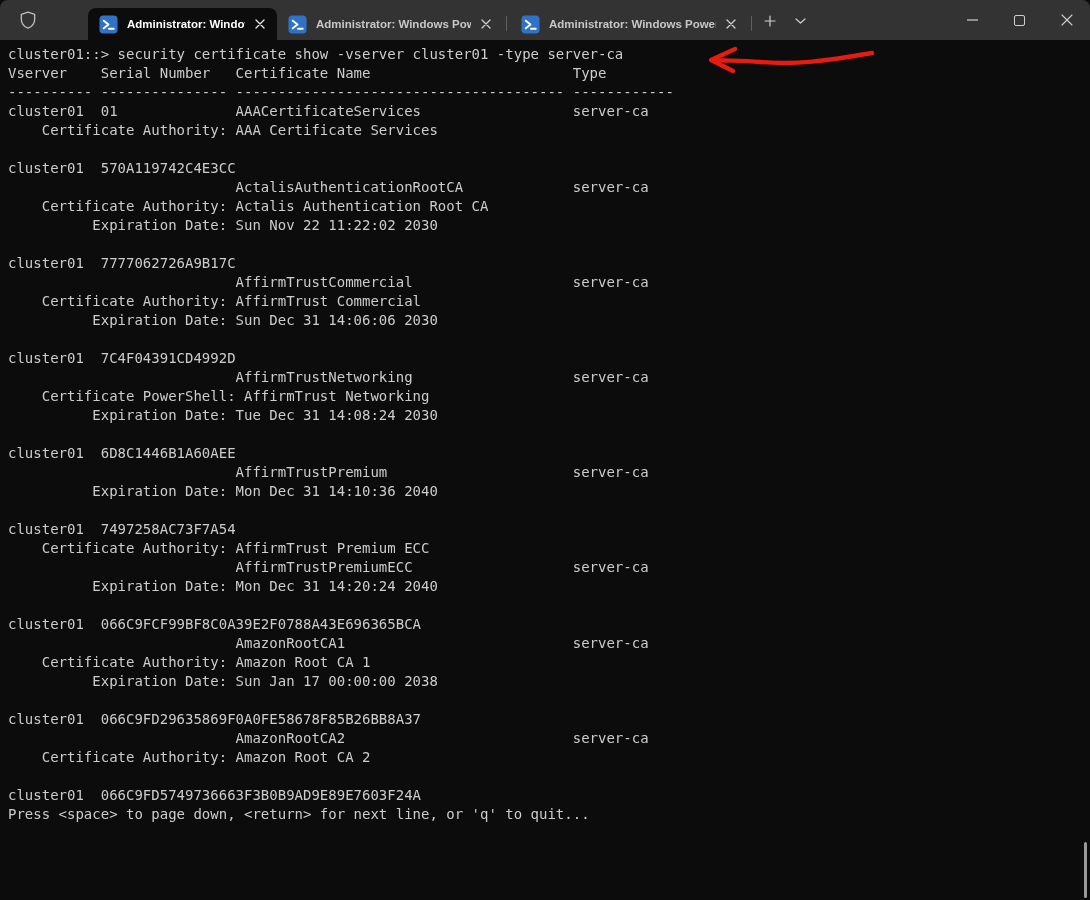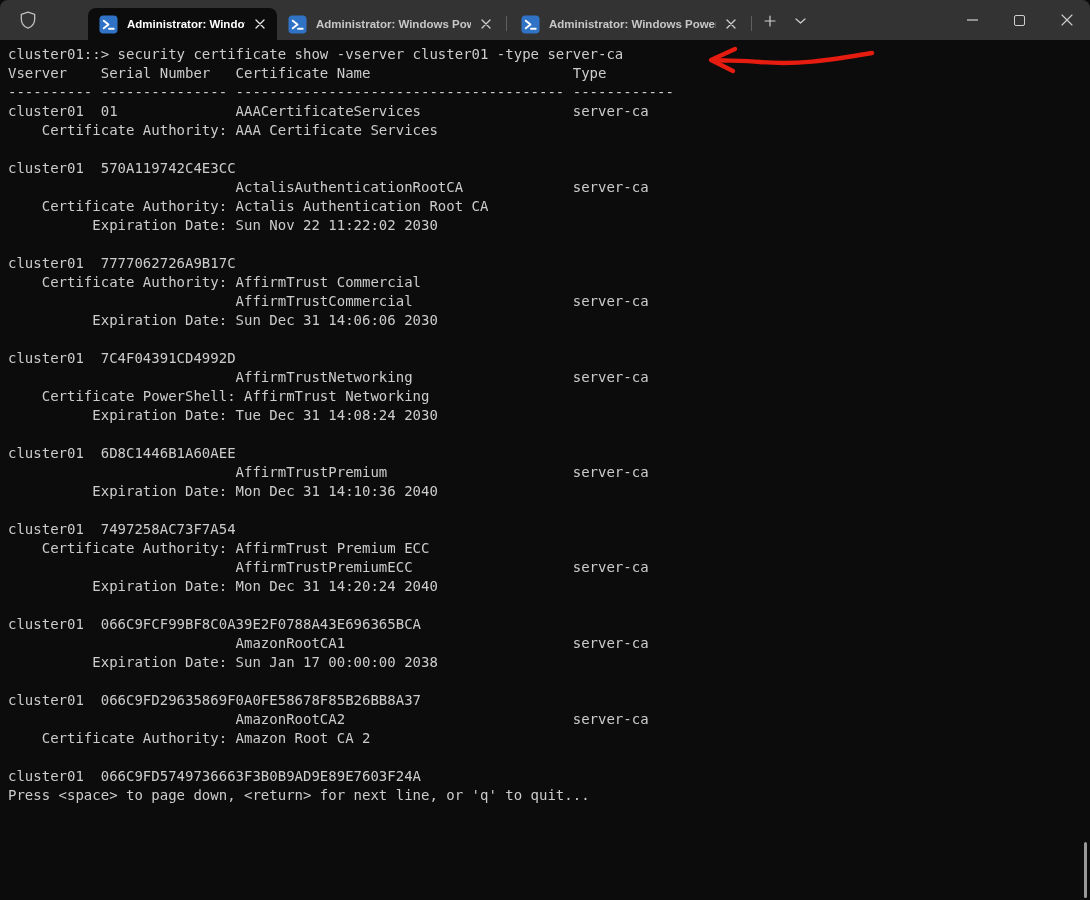--- a/index.html
+++ b/index.html
@@ -163,40 +163,41 @@
       <div class="tline">---------- --------------- --------------------------------------- ------------</div>
       <div class="tline">cluster01  01              AAACertificateServices                  server-ca</div>
       <div class="tline">    Certificate Authority: AAA Certificate Services</div>
       <div class="tline"></div>
       <div class="tline">cluster01  570A119742C4E3CC</div>
       <div class="tline">                           ActalisAuthenticationRootCA             server-ca</div>
       <div class="tline">    Certificate Authority: Actalis Authentication Root CA</div>
       <div class="tline">          Expiration Date: Sun Nov 22 11:22:02 2030</div>
       <div class="tline"></div>
       <div class="tline">cluster01  7777062726A9B17C</div>
+      <div class="tline">                           AffirmTrustCommercial                   server-ca</div>
       <div class="tline">    Certificate Authority: AffirmTrust Commercial</div>
-      <div class="tline">                           AffirmTrustCommercial                   server-ca</div>
       <div class="tline">          Expiration Date: Sun Dec 31 14:06:06 2030</div>
       <div class="tline"></div>
       <div class="tline">cluster01  7C4F04391CD4992D</div>
       <div class="tline">                           AffirmTrustNetworking                   server-ca</div>
       <div class="tline">    Certificate PowerShell: AffirmTrust Networking</div>
       <div class="tline">          Expiration Date: Tue Dec 31 14:08:24 2030</div>
       <div class="tline"></div>
       <div class="tline">cluster01  6D8C1446B1A60AEE</div>
       <div class="tline">                           AffirmTrustPremium                      server-ca</div>
       <div class="tline">          Expiration Date: Mon Dec 31 14:10:36 2040</div>
       <div class="tline"></div>
       <div class="tline">cluster01  7497258AC73F7A54</div>
       <div class="tline">    Certificate Authority: AffirmTrust Premium ECC</div>
       <div class="tline">                           AffirmTrustPremiumECC                   server-ca</div>
       <div class="tline">          Expiration Date: Mon Dec 31 14:20:24 2040</div>
       <div class="tline"></div>
       <div class="tline">cluster01  066C9FCF99BF8C0A39E2F0788A43E696365BCA</div>
       <div class="tline">                           AmazonRootCA1                           server-ca</div>
+      <div class="tline">    Certificate Authority: Amazon Root CA 1</div>
       <div class="tline">          Expiration Date: Sun Jan 17 00:00:00 2038</div>
       <div class="tline"></div>
       <div class="tline">cluster01  066C9FD29635869F0A0FE58678F85B26BB8A37</div>
       <div class="tline">                           AmazonRootCA2                           server-ca</div>
       <div class="tline">    Certificate Authority: Amazon Root CA 2</div>
       <div class="tline"></div>
       <div class="tline">cluster01  066C9FD5749736663F3B0B9AD9E89E7603F24A</div>
       <div class="tline">Press &lt;space&gt; to page down, &lt;return&gt; for next line, or 'q' to quit...</div>
     </div>
 

